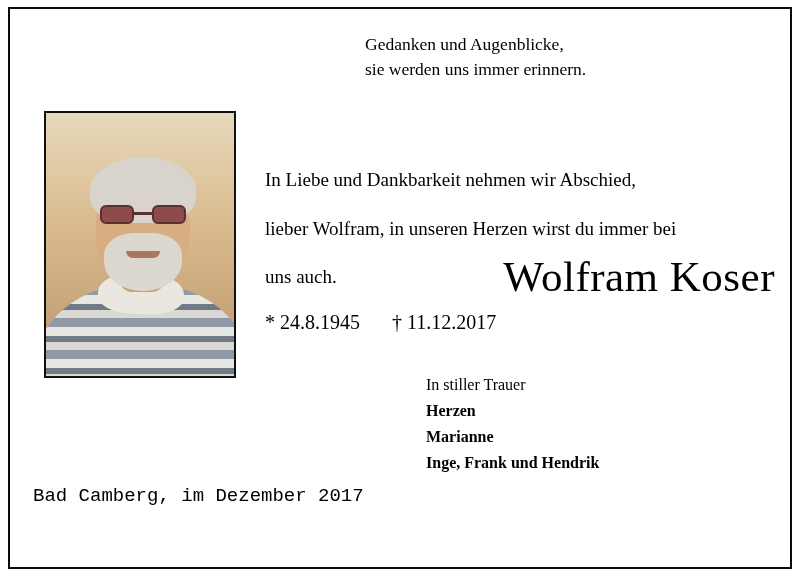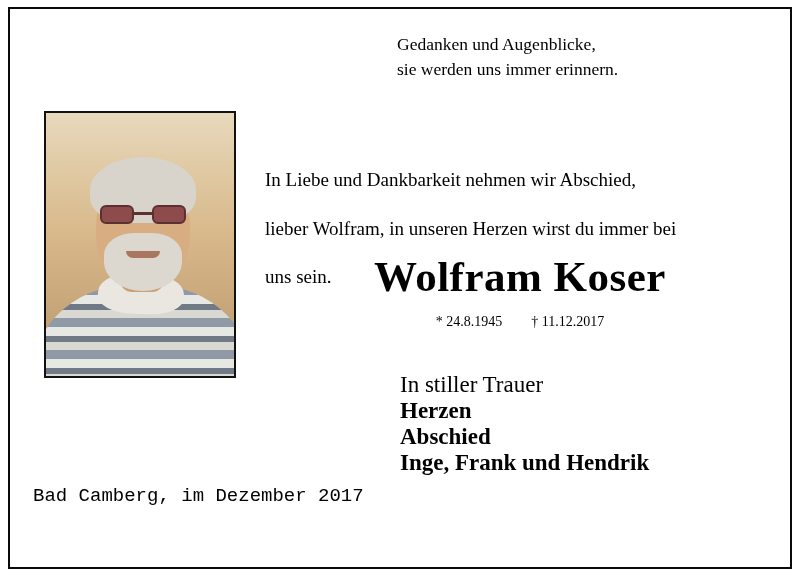--- a/index.html
+++ b/index.html
@@ -160,61 +160,60 @@
   
   .verse {
     position: absolute;
     left: 365px;
     top: 32px;
     width: 410px;
     font-size: 17.5px;
     line-height: 25px;
     white-space: nowrap;
   }
-  .verse .line { display: block; margin-left: 32px; }
+  .verse .line { display: block; }
 
   .dedication {
     position: absolute;
     left: 265px;
     top: 145px;
     width: 505px;
     font-size: 19px;
     line-height: 27.5px;
   }
   .dedication .line { display: block; margin-top: 21px; }
 
   .name {
     position: absolute;
     left: 265px;
     top: 253px;
     width: 510px;
-    text-align: center;
+    text-align: right;
     font-size: 43px;
-    font-weight: bold;
+    font-weight: normal;
     letter-spacing: 0.5px;
     line-height: 48px;
   }
 
   .dates {
     position: absolute;
     left: 265px;
     top: 310px;
     width: 510px;
-    text-align: center;
-    font-size: 14px;
+    font-size: 20px;
     line-height: 24px;
   }
   .dates .sep { display: inline-block; width: 22px; }
 
   .mourners {
     position: absolute;
-    left: 400px;
+    left: 426px;
     top: 372px;
     width: 340px;
-    font-size: 23px;
+    font-size: 16px;
     line-height: 26px;
   }
   .mourners .intro { display: block; font-weight: normal; }
   .mourners .mourner { display: block; font-weight: bold; }
 
   .footer {
     position: absolute;
     left: 33px;
     top: 480px;
     width: 600px;
@@ -249,35 +248,35 @@
   </div>
 
   <div class="verse">
     <span class="line">Gedanken und Augenblicke,</span>
     <span class="line">sie werden uns immer erinnern.</span>
   </div>
 
   <div class="dedication">
     <span class="line">In Liebe und Dankbarkeit nehmen wir Abschied,</span>
     <span class="line">lieber Wolfram, in unseren Herzen wirst du immer bei</span>
-    <span class="line">uns sein.</span>
+    <span class="line">uns auch.</span>
   </div>
 
   <div class="name">Wolfram Koser</div>
 
   <div class="dates">
     <span>* 24.8.1945</span>
     <span class="sep"></span>
     <span>† 11.12.2017</span>
   </div>
 
   <div class="mourners">
     <span class="intro">In stiller Trauer</span>
     <span class="mourner">Herzen</span>
-    <span class="mourner">Abschied</span>
+    <span class="mourner">Marianne</span>
     <span class="mourner">Inge, Frank und Hendrik</span>
   </div>
 
   <div class="footer">
     <span class="line">Bad Camberg, im Dezember 2017</span>
   </div>
 
 </div>
 
 </body></html>

